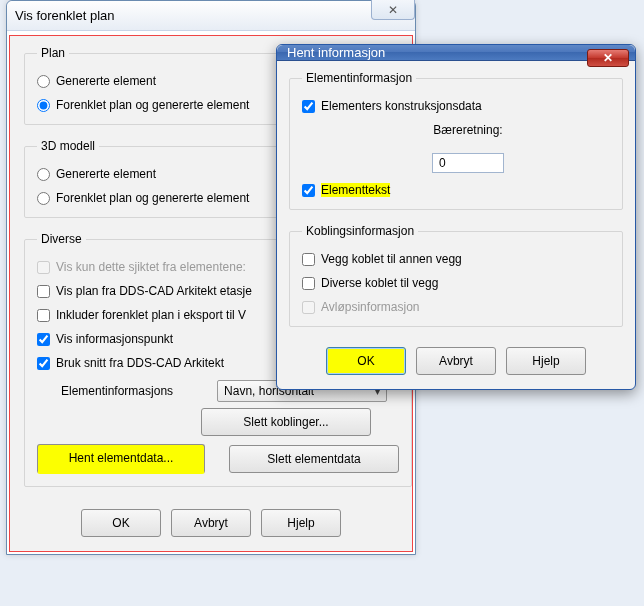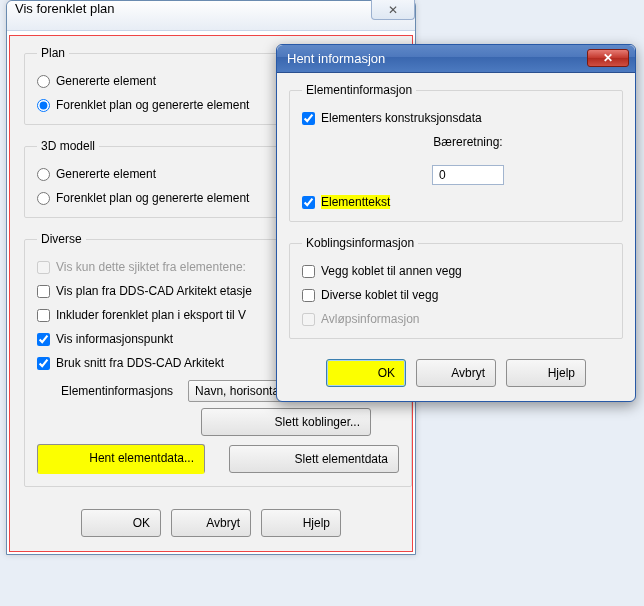--- a/index.html
+++ b/index.html
@@ -24,21 +24,21 @@
     border: 1px solid #6a8bb0;
     background: #fff;
     border-radius: 6px 6px 0 0;
     box-shadow: 0 0 6px rgba(0,0,0,0.15);
   }
   .titlebar-main {
     height: 30px;
     background: linear-gradient(#fefefe, #e7edf5);
     border-bottom: 1px solid #c7d5e8;
     display: flex;
-    align-items: flex-start;
+    align-items: center;
     padding: 0 8px;
     position: relative;
     border-radius: 6px 6px 0 0;
   }
   .titlebar-main .title-text {
     font-size: 13px;
     color: #000;
   }
   .titlebar-main .close-btn {
     position: absolute;
@@ -112,35 +112,35 @@
 
   .btn {
     height: 24px;
     min-width: 80px;
     padding: 13px 10px;
     background: linear-gradient(#f7f7f7, #e3e3e3);
     border: 1px solid #8e8e8e;
     border-radius: 3px;
     display: inline-flex;
     align-items: center;
-    justify-content: flex-end;
+    justify-content: center;
     color: #000;
   }
   .btn.wide { width: 170px; }
   .btn.default {
     border: 1px solid #3c7fb1;
     box-shadow: 0 0 0 1px #a9d3f0 inset;
   }
 
   .hl { background: #fcff00; }
   .hl-underline { border-bottom: 3px solid #fcff00; }
 
   .row-right {
     display: flex;
-    gap: 15px;
+    gap: 44px;
     align-items: center;
     padding-left: 24px;
     margin: 8px 0 4px 0;
   }
 
   .btn-col {
     display: flex;
     flex-direction: column;
     gap: 8px;
     align-items: flex-start;
@@ -164,21 +164,21 @@
     position: absolute;
     left: 276px;
     top: 44px;
     width: 360px;
     border: 1px solid #2859a6;
     border-radius: 6px;
     background: #f2f2f2;
     box-shadow: 0 4px 14px rgba(0,0,0,0.4);
   }
   .titlebar-front {
-    height: 28px;
+    height: 16px;
     background: linear-gradient(#5f88c7 0%, #4d78bd 45%, #3a67af 46%, #4c7ac0 100%);
     border-bottom: 1px solid #2a4f8f;
     border-radius: 6px 6px 0 0;
     display: flex;
     align-items: center;
     padding: 0 6px 0 10px;
     position: relative;
   }
   .titlebar-front .title-text { color: #fff; font-size: 13px; }
   .titlebar-front .close-btn-red {

